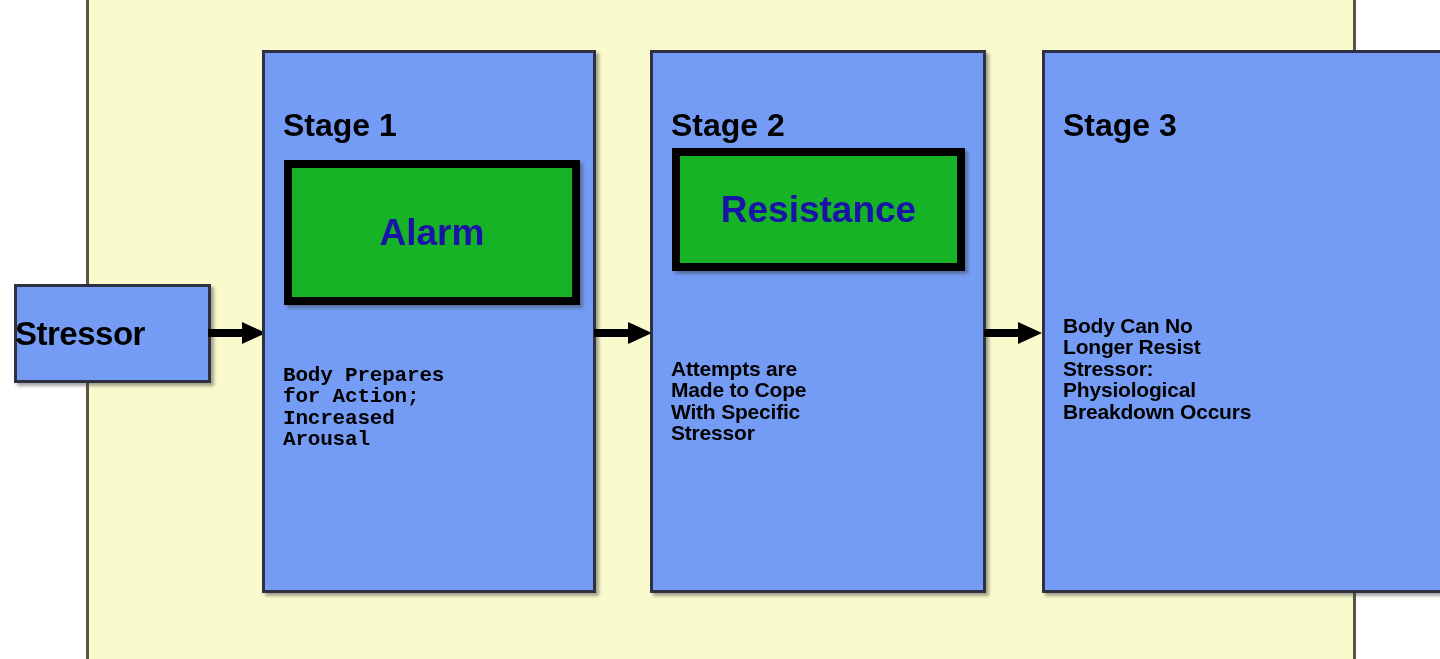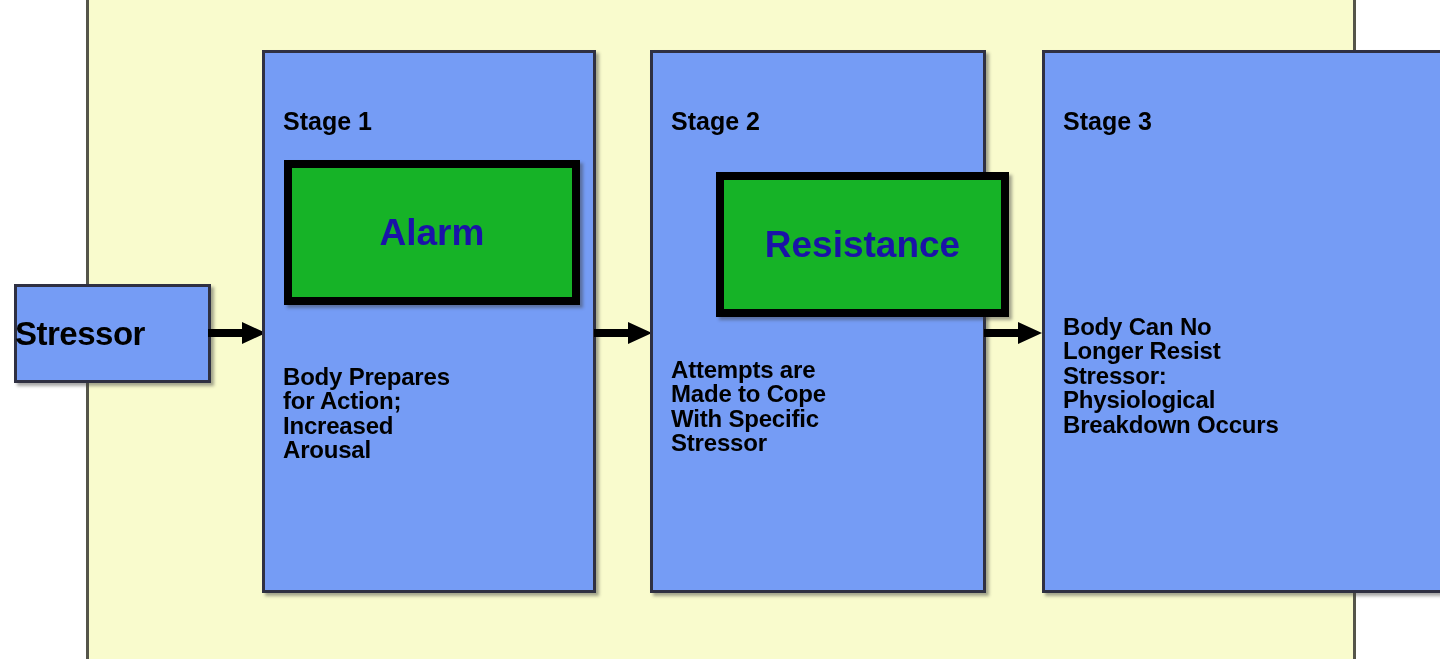--- a/index.html
+++ b/index.html
@@ -67,60 +67,60 @@
     padding: 0;
   }
   .stage-1 { left: 262px;  width: 334px; }
   .stage-2 { left: 650px;  width: 336px; padding-left: 12px; }
   .stage-3 { left: 1042px; width: 409px; }
 
   .stage-title {
     position: absolute;
     left: 18px;
     top: 56px;
-    font-size: 25px;
+    font-size: 32px;
     font-weight: bold;
     color: #000000;
     line-height: 1;
     white-space: nowrap;
   }
 
   .green-box {
     position: absolute;
     box-sizing: border-box;
     background: #16b327;
     border: 8px solid #000000;
     box-shadow: 3px 3px 3px rgba(60,60,60,0.45);
     display: flex;
     align-items: center;
     justify-content: center;
   }
   .green-1 { left: 19px; top: 107px; width: 296px; height: 145px; }
-  .green-2 { left: 19px; top: 119px; width: 293px; height: 145px; margin-left: 44px; }
+  .green-2 { left: 19px; top: 95px; width: 293px; height: 123px; }
   .green-3 { left: 19px; top: 107px; width: 330px; height: 145px; }
 
   .green-label {
     font-size: 37px;
     font-weight: bold;
     color: #1a13a8;
     line-height: 1;
     white-space: nowrap;
   }
 
   .stage-body {
     position: absolute;
     left: 18px;
-    font-size: 24px;
+    font-size: 21px;
     font-weight: bold;
     color: #000000;
     line-height: 1.02;
     white-space: pre-line;
     letter-spacing: -0.2px;
   }
-  .body-1 { top: 312px; width: 300px; }
+  .body-1 { top: 312px; width: 300px; font-family: Liberation Mono, monospace; }
   .body-2 { top: 305px; width: 300px; }
   .body-3 { top: 262px; width: 375px; }
 
   
   .arrow {
     position: absolute;
     height: 22px;
     display: block;
   }
   .arrow svg { display: block; }

